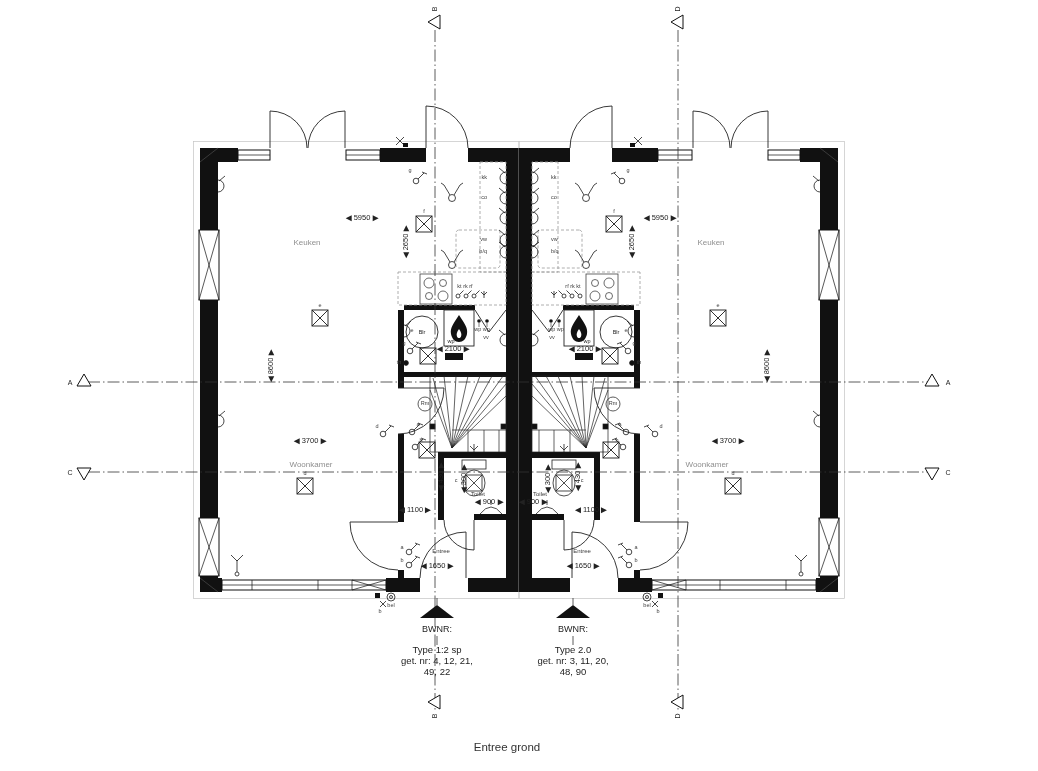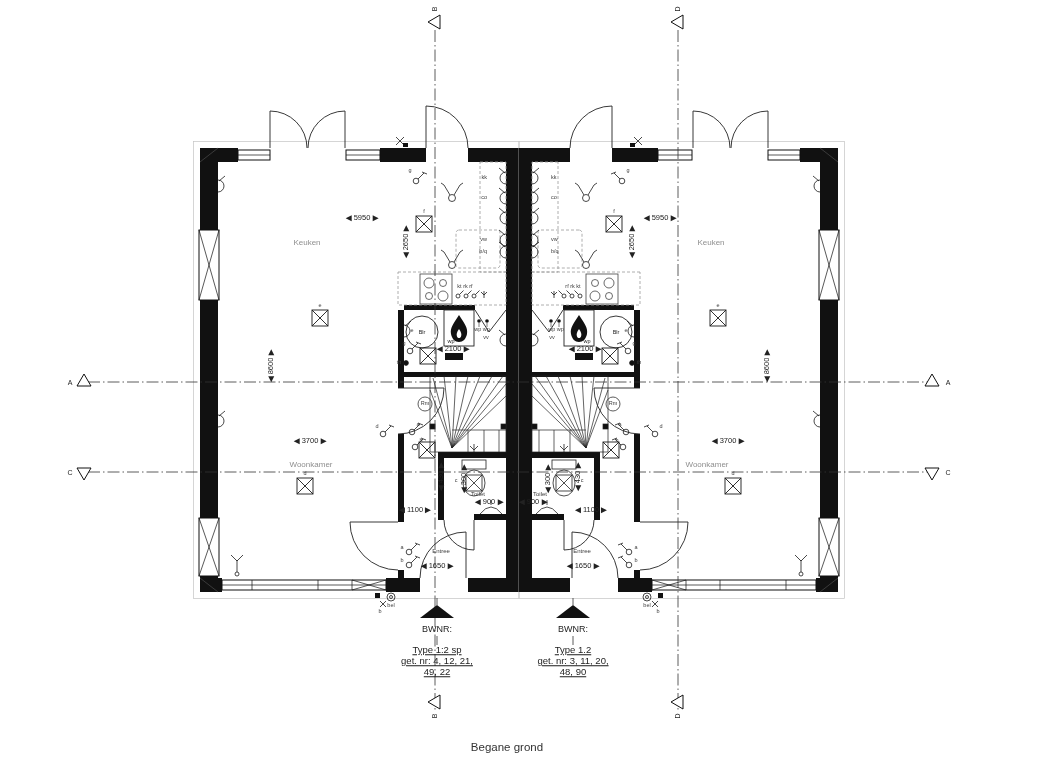--- a/index.html
+++ b/index.html
@@ -17,21 +17,21 @@
   .sec{font-size:7px;color:#222;}
   .dim{position:absolute;display:flex;align-items:center;gap:2px;font-size:7.5px;color:#222;
        transform:translate(-50%,-50%);white-space:nowrap;line-height:1;}
   .dim::before{content:"";width:0;height:0;border:3.5px solid transparent;border-left:0;
        border-right:6px solid #222;}
   .dim::after{content:"";width:0;height:0;border:3.5px solid transparent;border-right:0;
        border-left:6px solid #222;}
   .dim.v{transform:translate(-50%,-50%) rotate(-90deg);}
   .bw{position:absolute;font-size:9px;color:#1d1d1d;transform:translate(-50%,-50%);
       white-space:nowrap;line-height:1;}
-  .ty{font-size:9.5px;text-decoration:underline;}
+  .ty{font-size:9.5px;}
   .title{position:absolute;font-size:11.5px;color:#333;transform:translate(-50%,-50%);}
 </style>
 </head>
 <body>
 
 <div id="canvas">
 
 <svg width="1038" height="771" viewBox="0 0 1038 771">
   <defs>
     <g id="unitG">
@@ -360,19 +360,19 @@
 <div class="lb sec rot" style="left:434px;top:9px">B</div>
 <div class="lb sec rot" style="left:677px;top:9px">D</div>
 <div class="lb sec rot" style="left:434px;top:716px">B</div>
 <div class="lb sec rot" style="left:677px;top:716px">D</div>
 
 <div class="bw" style="left:437px;top:629px">BWNR:</div>
 <div class="bw ty" style="left:437px;top:650px">Type 1:2 sp</div>
 <div class="bw ty" style="left:437px;top:661px">get. nr: 4, 12, 21,</div>
 <div class="bw ty" style="left:437px;top:672px">49, 22</div>
 <div class="bw" style="left:573px;top:629px">BWNR:</div>
-<div class="bw ty" style="left:573px;top:650px">Type 1.2</div>
+<div class="bw ty" style="left:573px;top:650px">Type 2.0</div>
 <div class="bw ty" style="left:573px;top:661px">get. nr: 3, 11, 20,</div>
 <div class="bw ty" style="left:573px;top:672px">48, 90</div>
 
-<div class="title" style="left:507px;top:747px">Begane grond</div>
+<div class="title" style="left:507px;top:747px">Entree grond</div>
 
 </div>
 
 </body></html>

